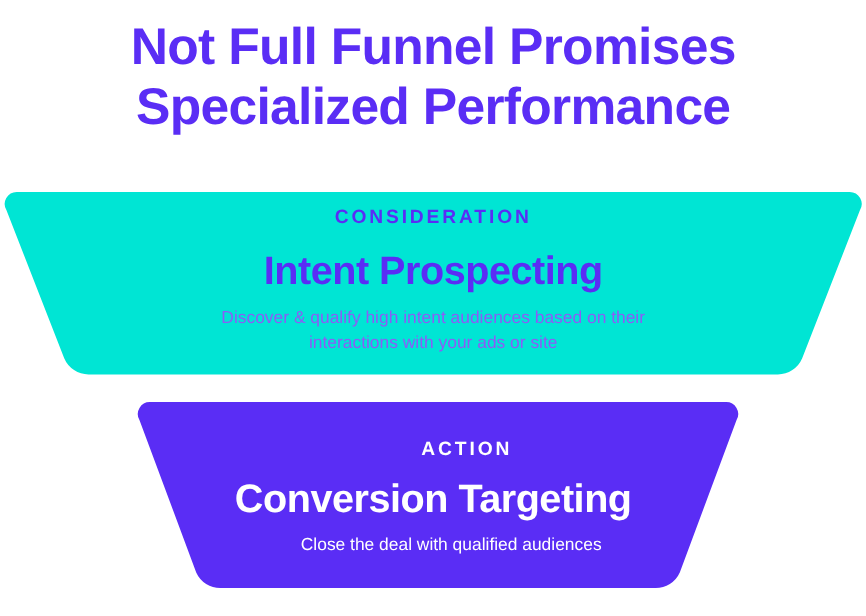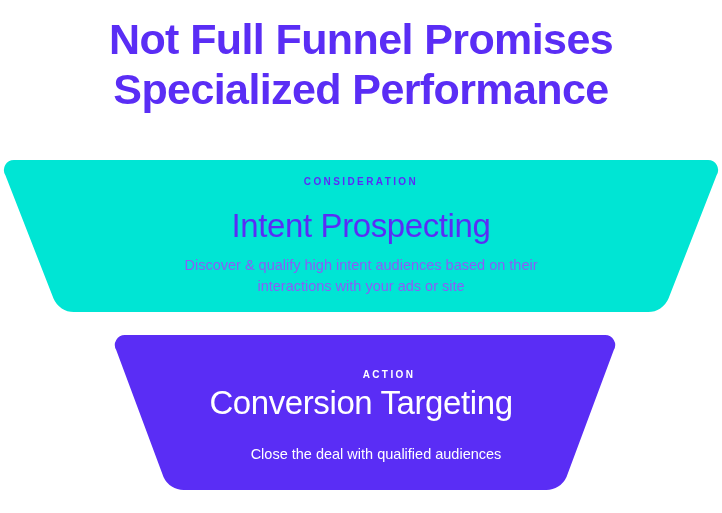--- a/index.html
+++ b/index.html
@@ -52,28 +52,28 @@
   
   .stage-text {
     position: absolute;
     left: 0;
     width: 722px;
     text-align: center;
     -webkit-font-smoothing: antialiased;
   }
 
   .stage-eyebrow {
-    font-size: 10px;
+    font-size: 16px;
     font-weight: 700;
     letter-spacing: 2.4px;
     line-height: 16px;
   }
   .stage-title {
     font-size: 33px;
-    font-weight: 400;
+    font-weight: 700;
     letter-spacing: -0.4px;
     line-height: 40px;
   }
   .stage-desc {
     font-size: 14.5px;
     font-weight: 500;
     line-height: 21px;
   }
 
   
@@ -84,21 +84,21 @@
   .s1-eyebrow { top: 174px; }
   .s1-title   { top: 206px; }
   .s1-desc    { top: 255px; }
 
   
   .stage-action .stage-eyebrow { color: #ffffff; padding-left: 28px; }
   .stage-action .stage-title   { color: #ffffff; }
   .stage-action .stage-desc    { color: #ffffff; }
 
   .s2-eyebrow { top: 367px; }
-  .s2-title   { top: 383px; }
+  .s2-title   { top: 396px; }
   .s2-desc    { top: 444px; padding-left: 15px; }
 
   .desc-line { display: block; white-space: nowrap; }
 </style>
 </head>
 <body>
 
 <div id="funnel-graphic">
 
   <div class="headline">

